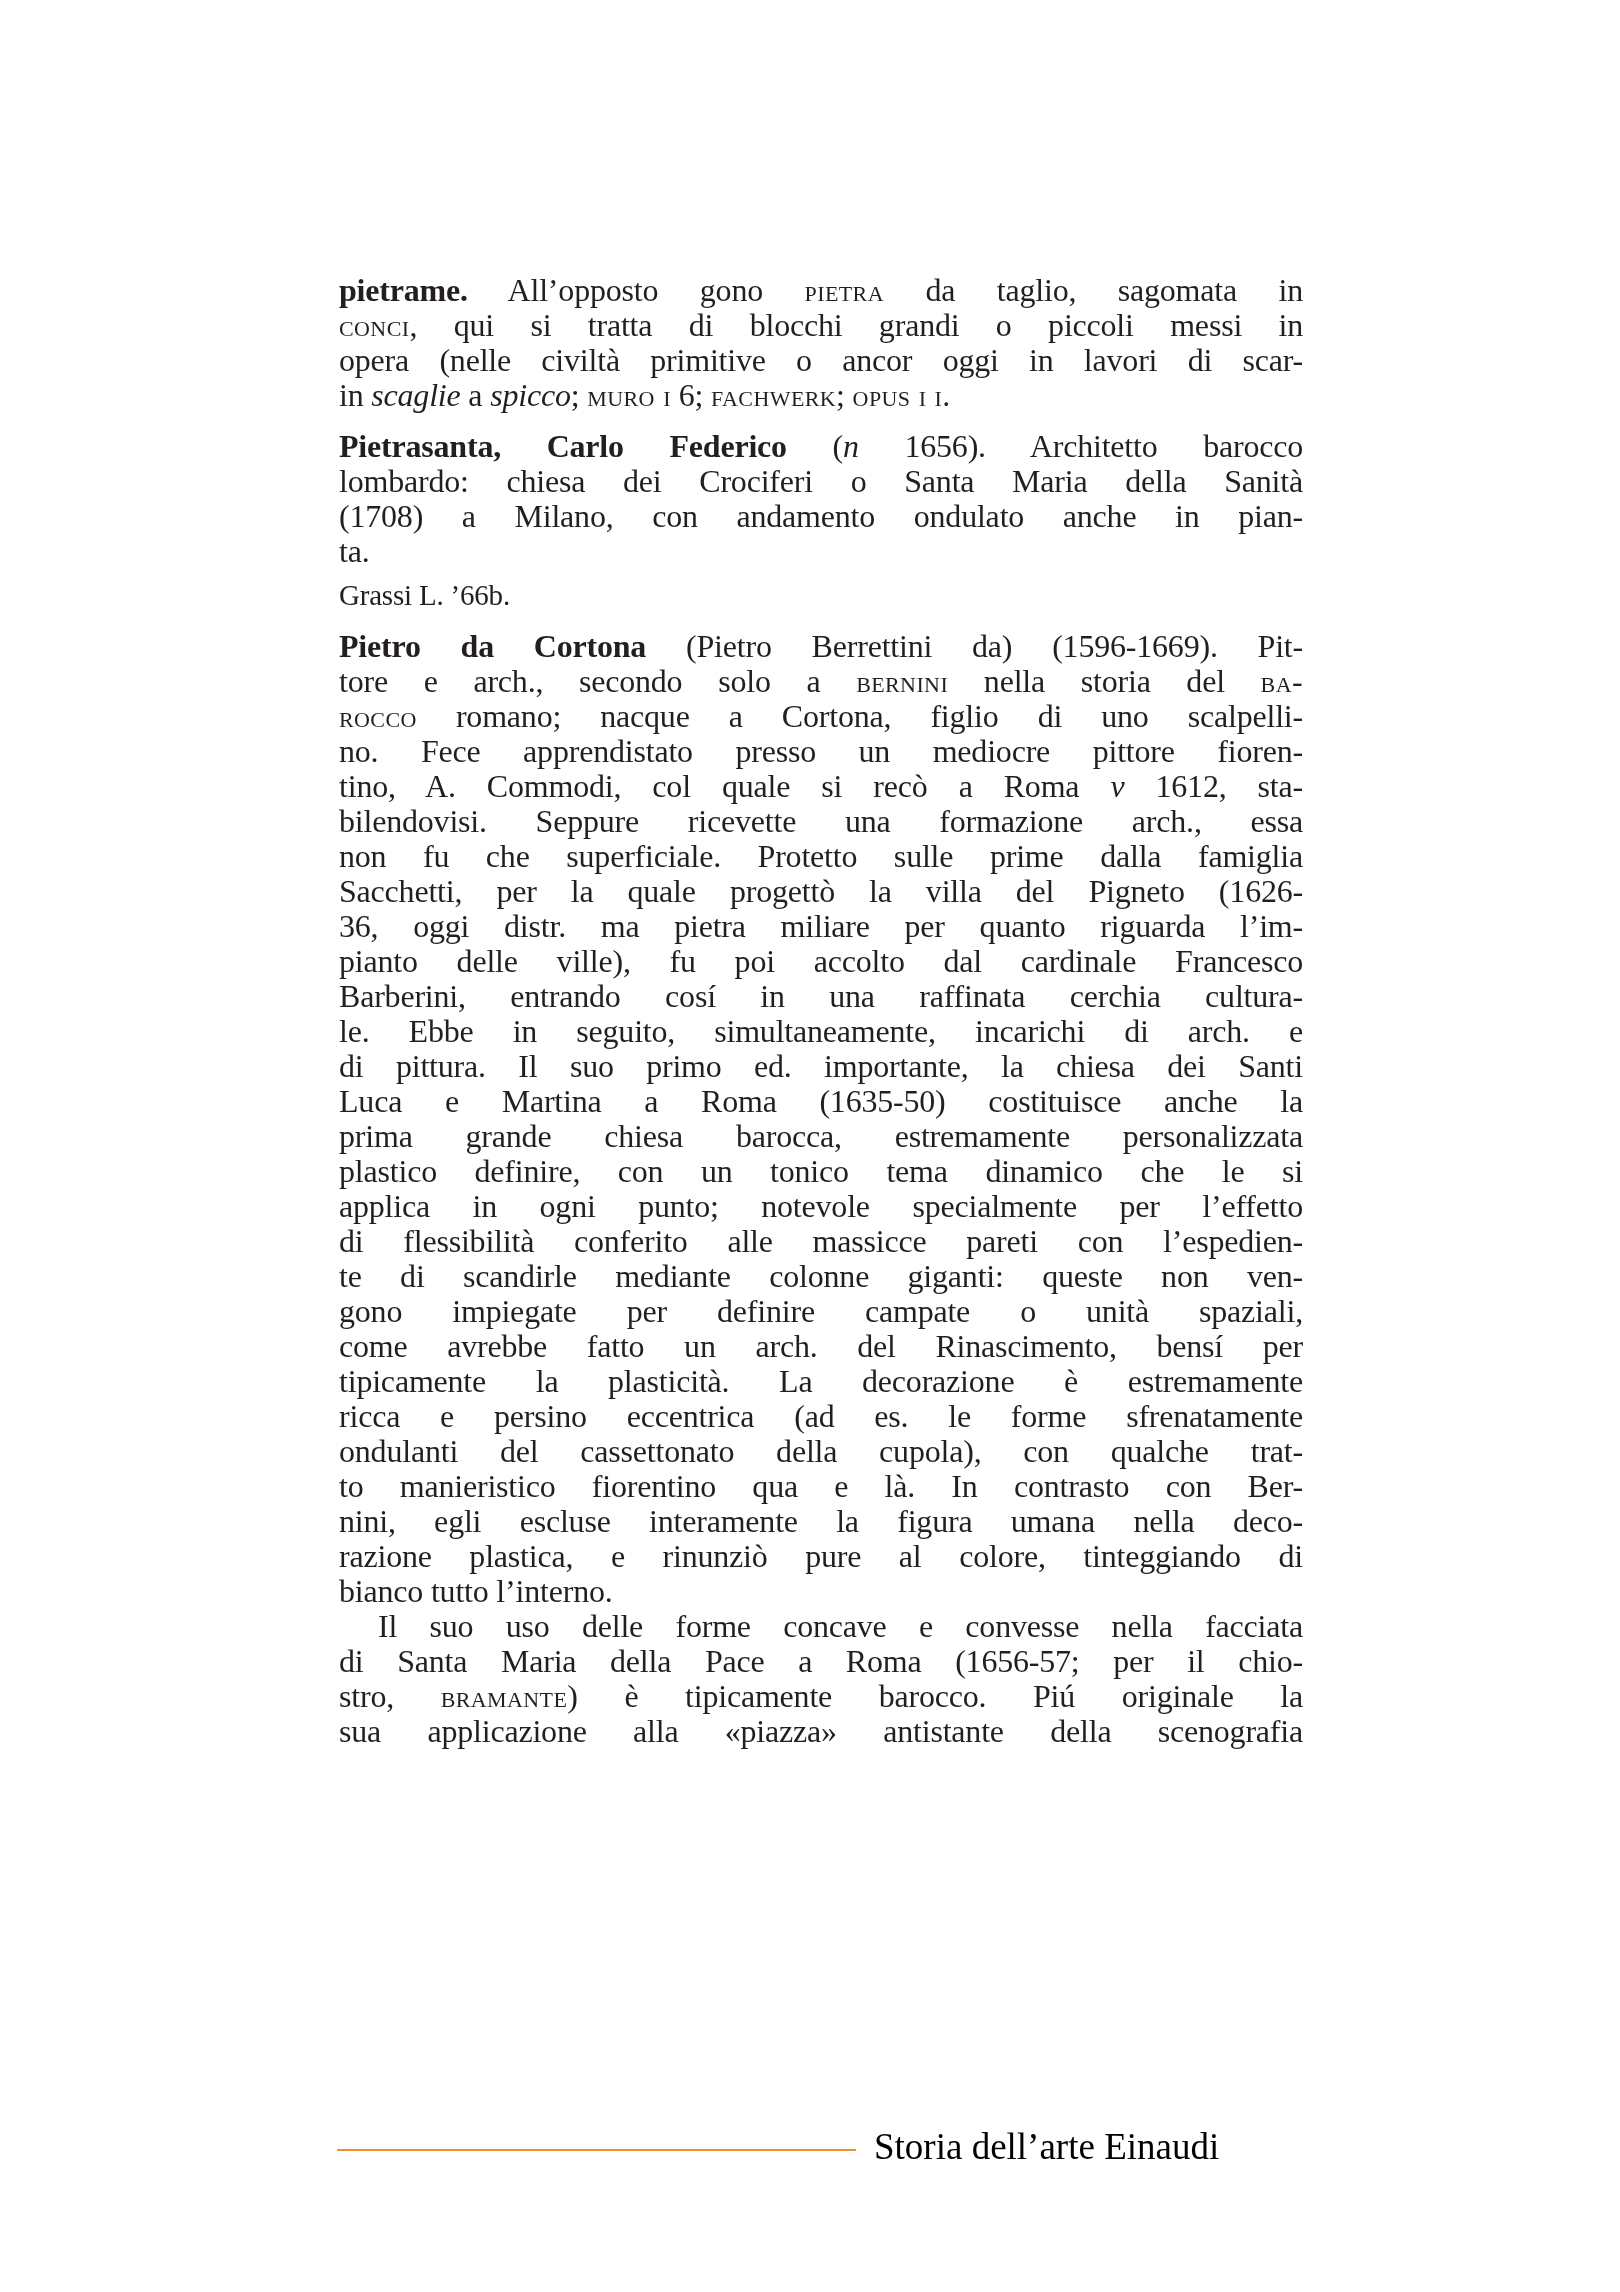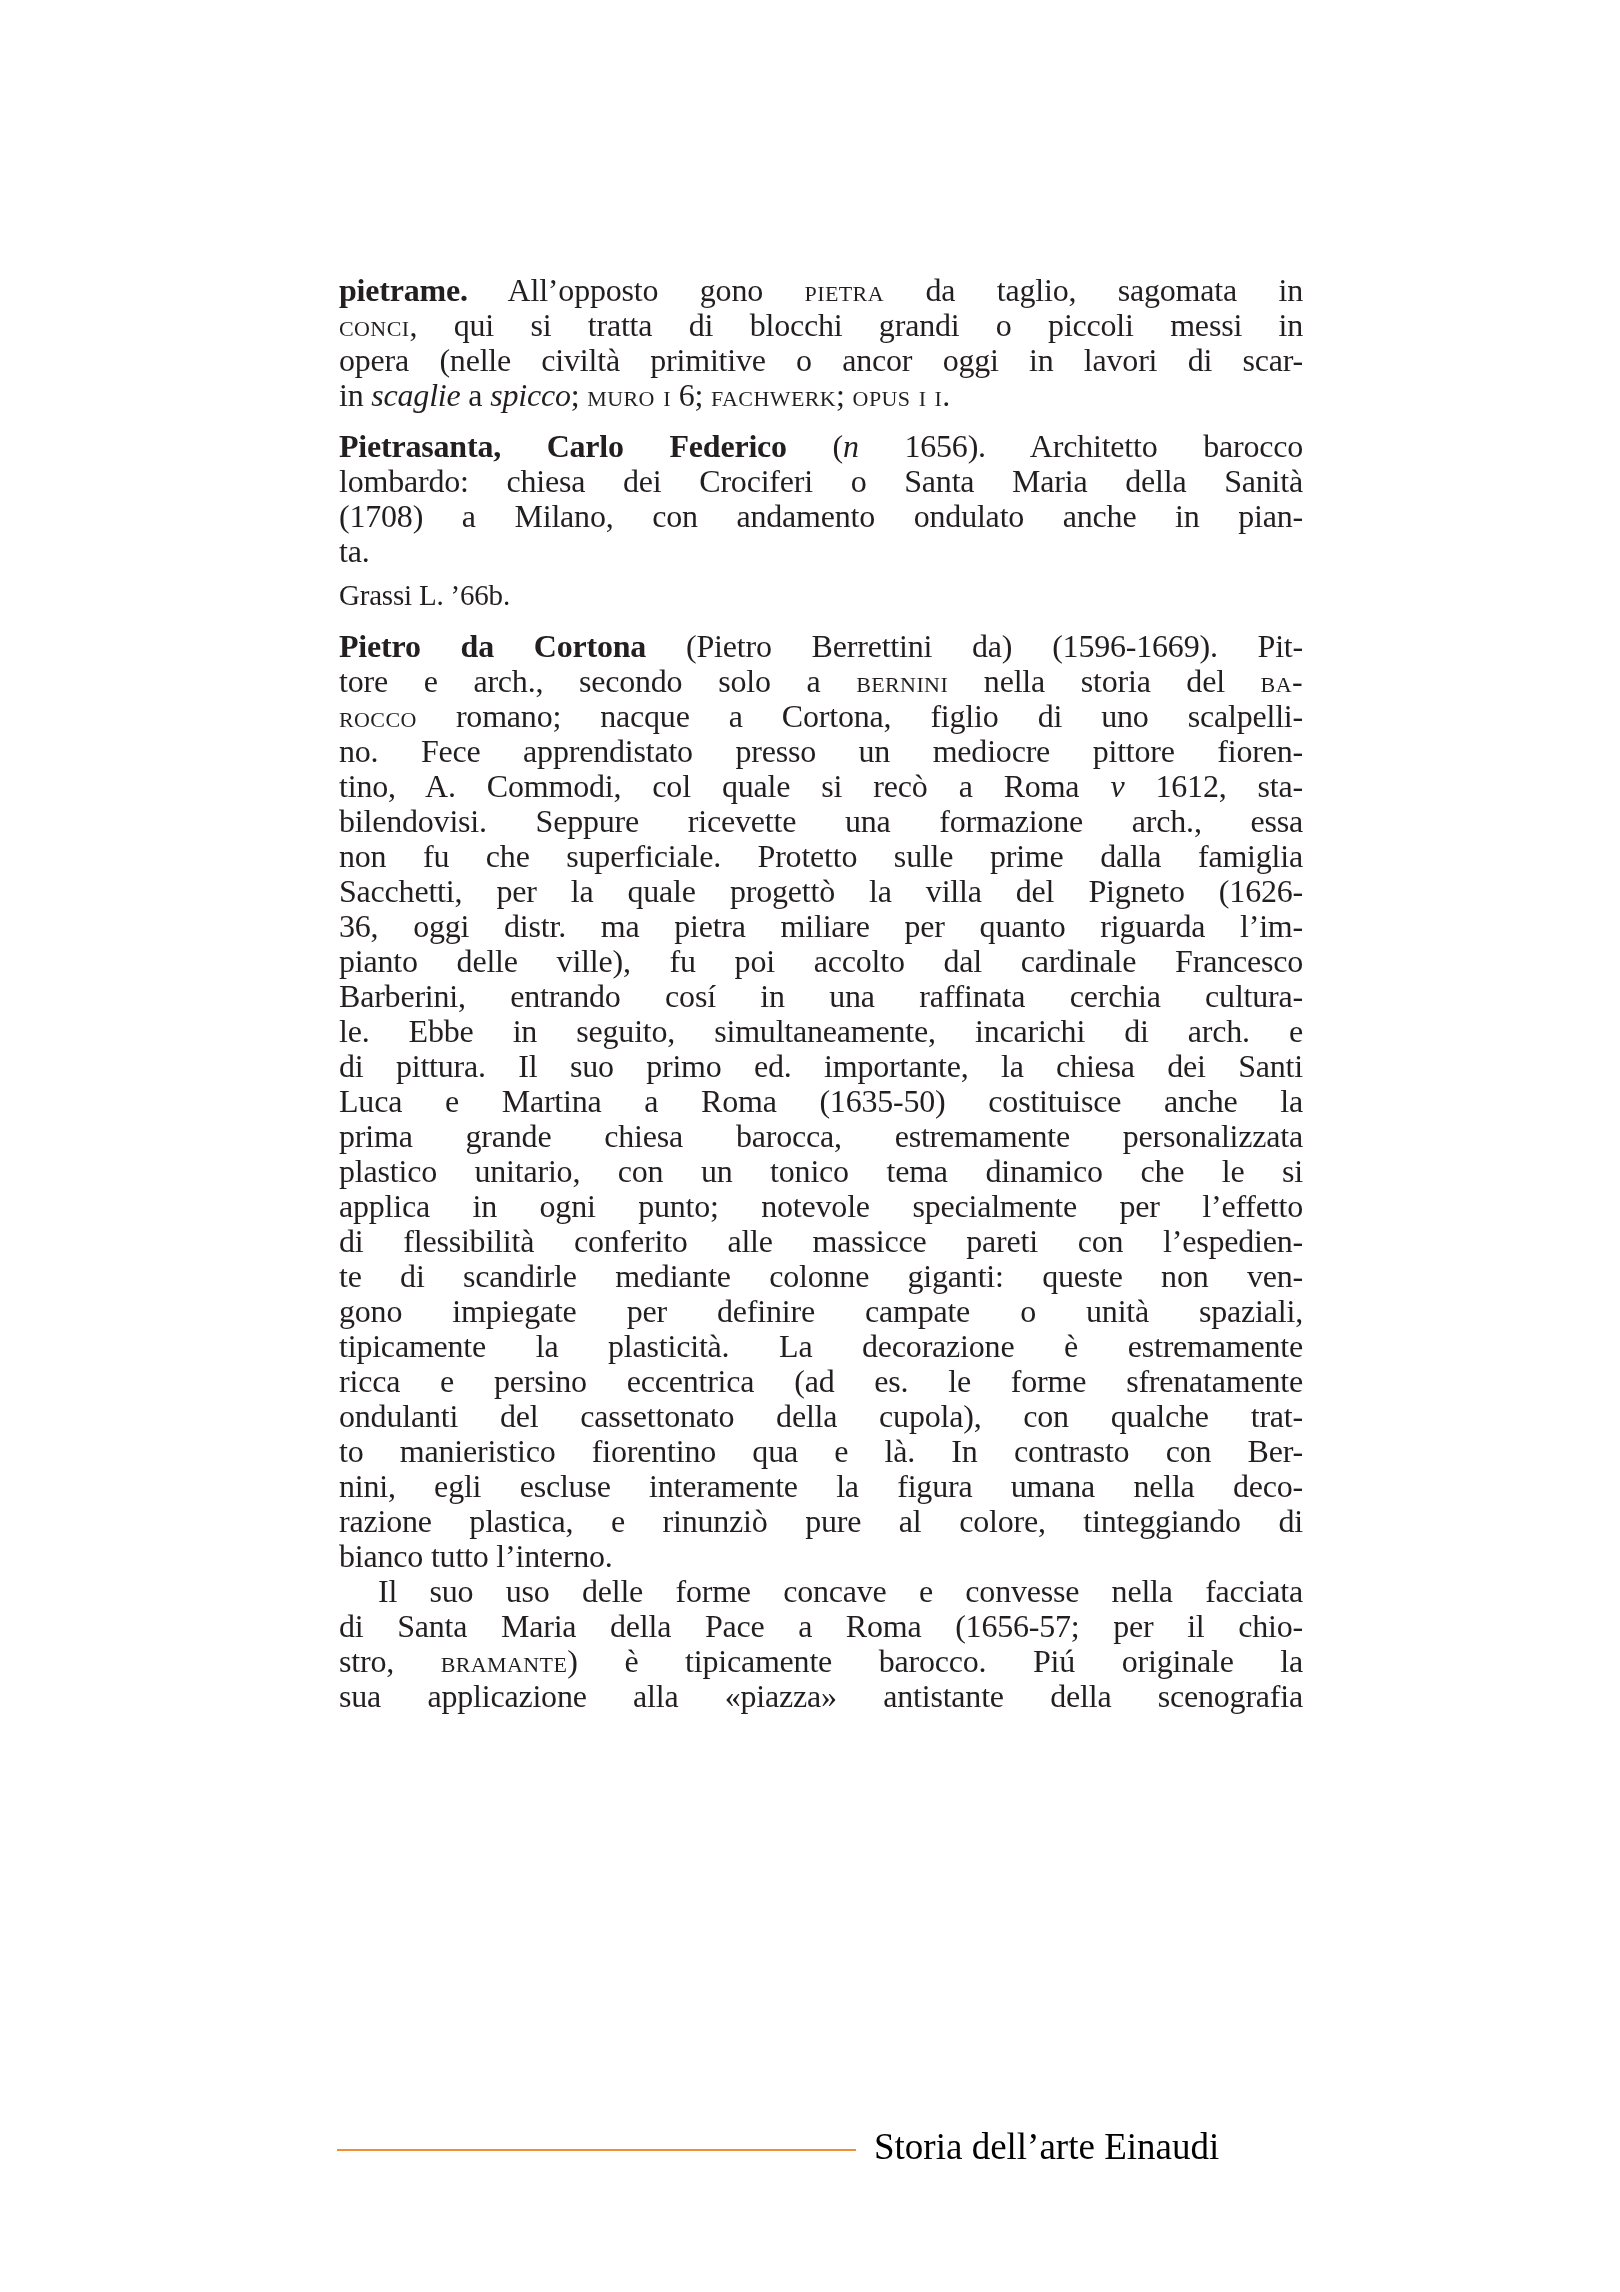--- a/index.html
+++ b/index.html
@@ -92,25 +92,26 @@
         <span class="line just"><span>bilendovisi. Seppure ricevette una formazione arch., essa</span></span>
         <span class="line just"><span>non fu che superficiale. Protetto sulle prime dalla famiglia</span></span>
         <span class="line just"><span>Sacchetti, per la quale progettò la villa del Pigneto (1626-</span></span>
         <span class="line just"><span>36, oggi distr. ma pietra miliare per quanto riguarda l’im-</span></span>
         <span class="line just"><span>pianto delle ville), fu poi accolto dal cardinale Francesco</span></span>
         <span class="line just"><span>Barberini, entrando cosí in una raffinata cerchia cultura-</span></span>
         <span class="line just"><span>le. Ebbe in seguito, simultaneamente, incarichi di arch. e</span></span>
         <span class="line just"><span>di pittura. Il suo primo ed. importante, la chiesa dei Santi</span></span>
         <span class="line just"><span>Luca e Martina a Roma (1635-50) costituisce anche la</span></span>
         <span class="line just"><span>prima grande chiesa barocca, estremamente personalizzata</span></span>
-        <span class="line just"><span>plastico unitario, con un tonico tema dinamico che le si</span></span>
+        <span class="line just"><span>plastico definire, con un tonico tema dinamico che le si</span></span>
         <span class="line just"><span>applica in ogni punto; notevole specialmente per l’effetto</span></span>
         <span class="line just"><span>di flessibilità conferito alle massicce pareti con l’espedien-</span></span>
         <span class="line just"><span>te di scandirle mediante colonne giganti: queste non ven-</span></span>
         <span class="line just"><span>gono impiegate per definire campate o unità spaziali,</span></span>
+        <span class="line just"><span>come avrebbe fatto un arch. del Rinascimento, bensí per</span></span>
         <span class="line just"><span>tipicamente la plasticità. La decorazione è estremamente</span></span>
         <span class="line just"><span>ricca e persino eccentrica (ad es. le forme sfrenatamente</span></span>
         <span class="line just"><span>ondulanti del cassettonato della cupola), con qualche trat-</span></span>
         <span class="line just"><span>to manieristico fiorentino qua e là. In contrasto con Ber-</span></span>
         <span class="line just"><span>nini, egli escluse interamente la figura umana nella deco-</span></span>
         <span class="line just"><span>razione plastica, e rinunziò pure al colore, tinteggiando di</span></span>
         <span class="line"><span>bianco tutto l’interno.</span></span>
         <span class="line just indent"><span>Il suo uso delle forme concave e convesse nella facciata</span></span>
         <span class="line just"><span>di Santa Maria della Pace a Roma (1656-57; per il chio-</span></span>
         <span class="line just"><span>stro, </span><span class="sc">BRAMANTE</span><span>) è tipicamente barocco. Piú originale la</span></span>

